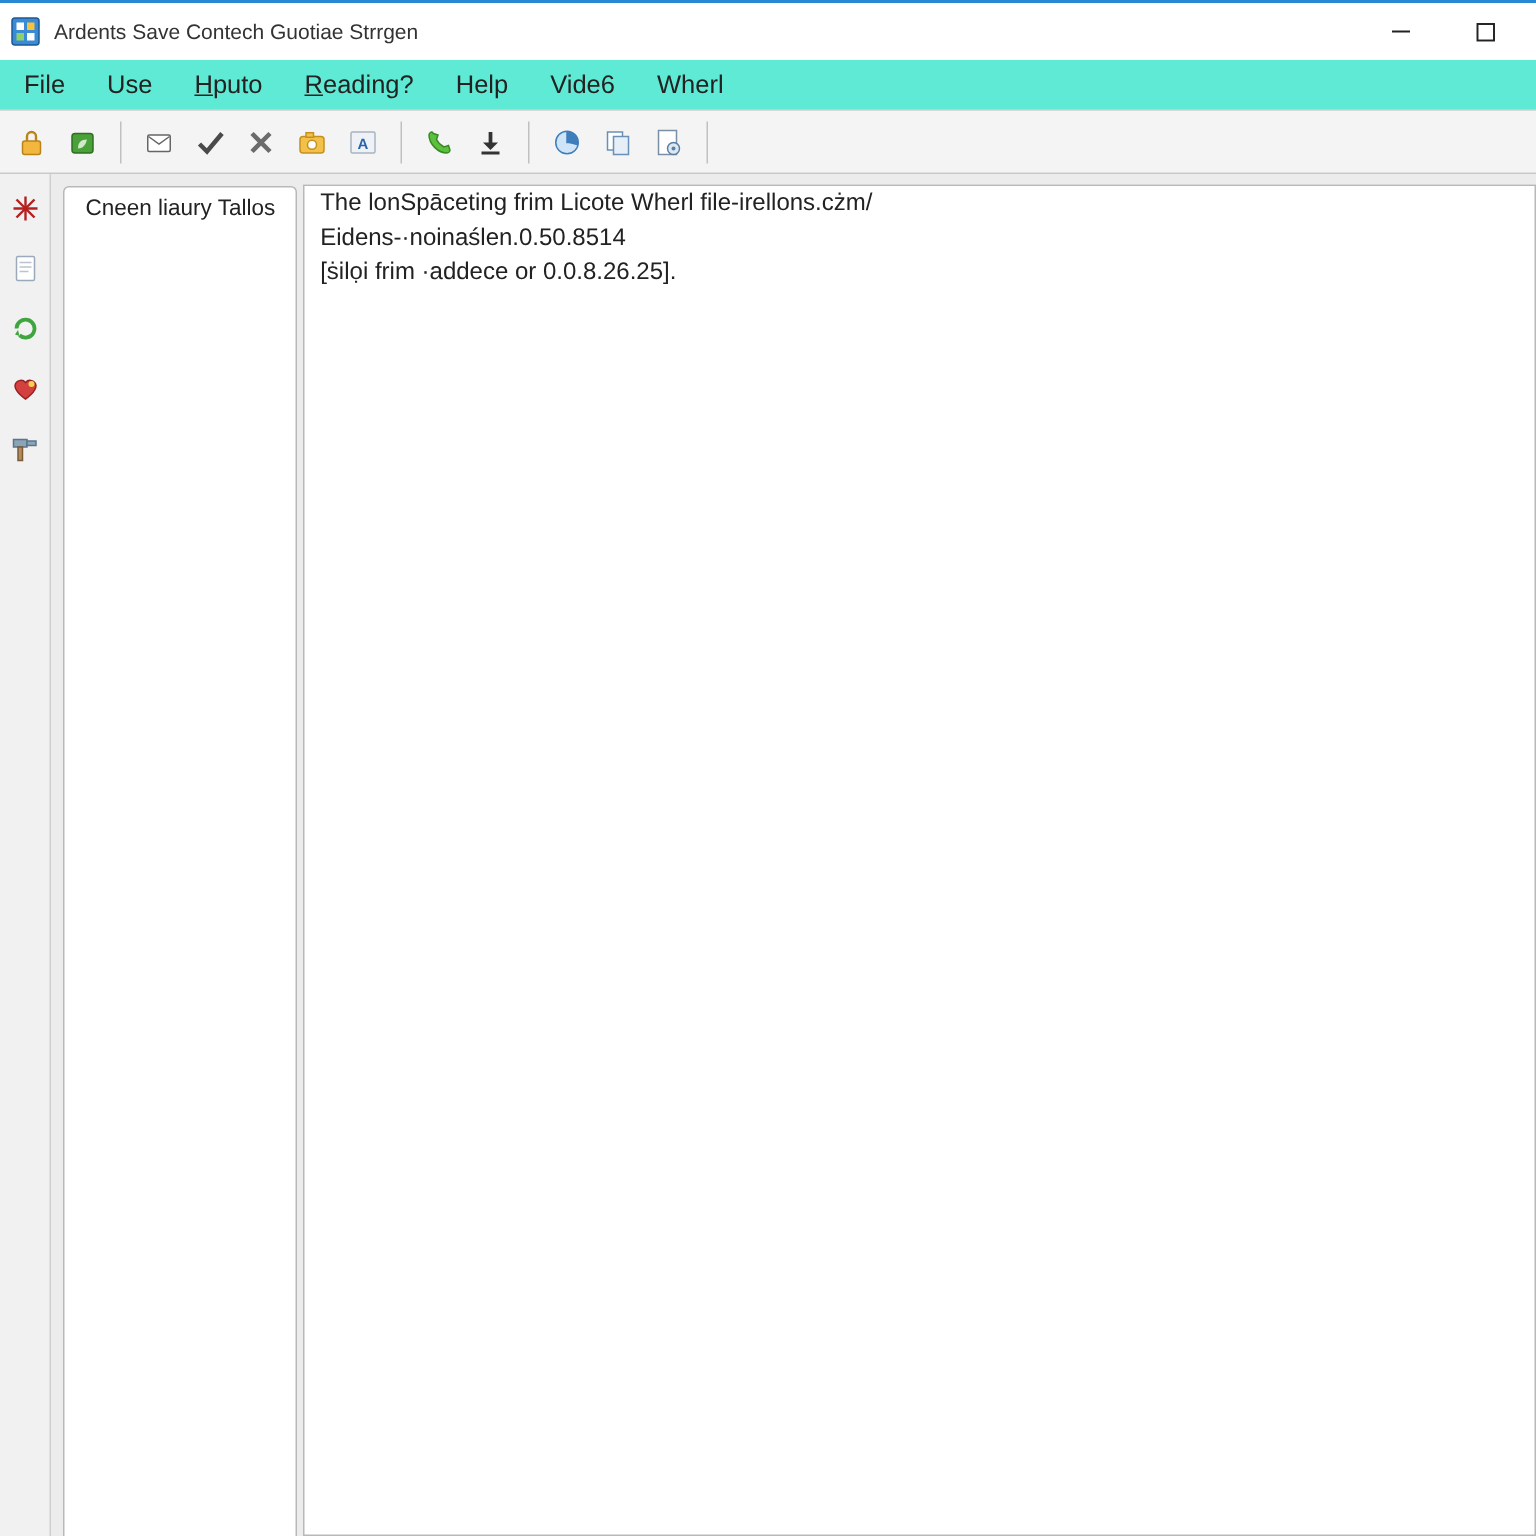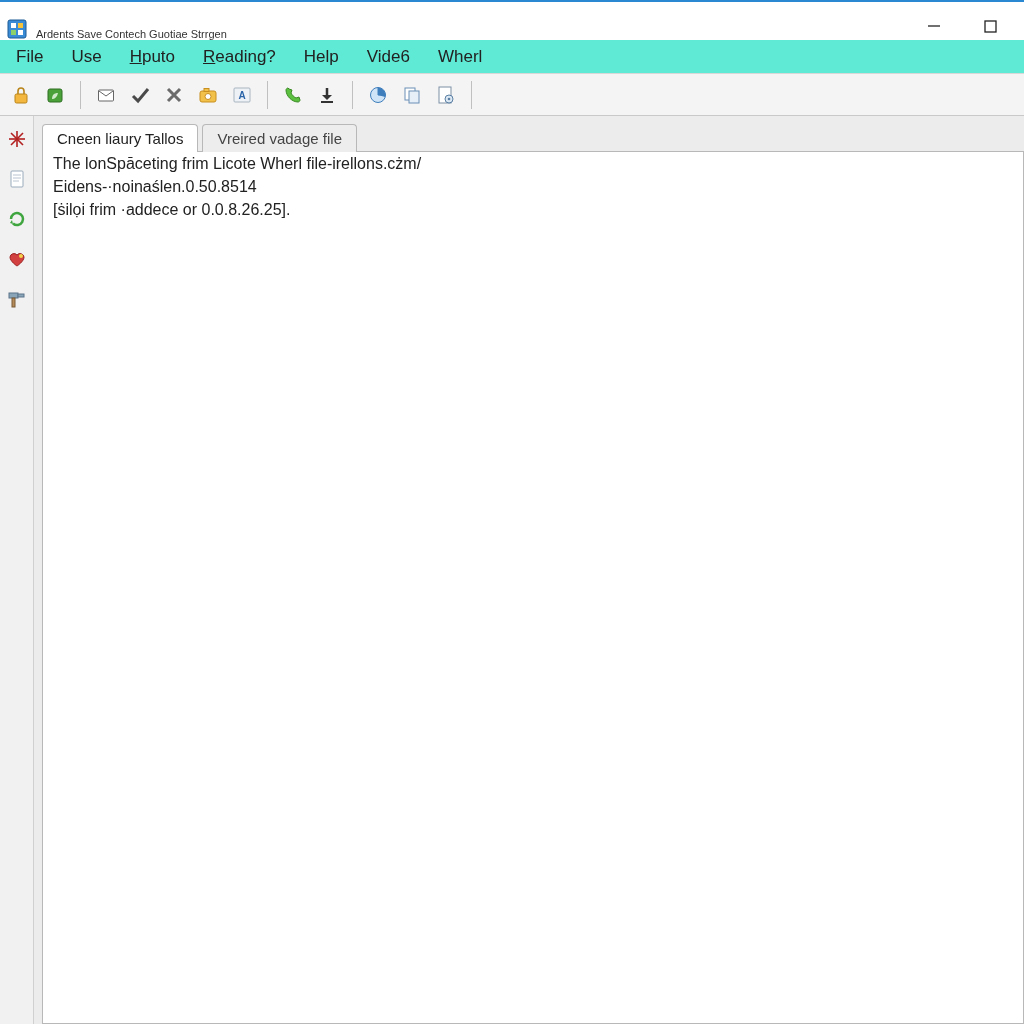--- a/index.html
+++ b/index.html
@@ -11,23 +11,23 @@
   height: 1024px;
   overflow: hidden;
   display: flex;
   flex-direction: column;
 }
 .titlebar {
   height: 40px;
   background: #fff;
   border-top: 2px solid #2a87d1;
   display: flex;
-  align-items: flex-end;
+  align-items: center;
   padding: 0 6px;
-  font-size: 11px;
+  font-size: 14px;
   color: #333;
 }
 .titlebar .app-icon {
   width: 22px; height: 22px;
   margin-right: 8px;
   display: inline-flex;
   align-items: center; justify-content: center;
 }
 .titlebar .title { flex: 0 0 auto; }
 .titlebar .spacer { flex: 1; }
@@ -89,21 +89,21 @@
   gap: 14px;
 }
 .side-btn {
   width: 26px; height: 26px;
   display: flex; align-items: center; justify-content: center;
   cursor: pointer;
 }
 .content-area {
   flex: 1;
   display: flex;
-  flex-direction: column;
+  flex-direction: row;
   padding: 8px 0 0 8px;
   min-height: 0;
 }
 .tab-row {
   display: flex;
   gap: 0;
   margin-bottom: 0;
 }
 .tab {
   padding: 5px 14px;
@@ -291,21 +291,20 @@
           <rect x="2" y="4" width="9" height="5" fill="#8aa4b8" stroke="#5b748a"></rect>
           <rect x="11" y="5" width="6" height="3" fill="#8aa4b8" stroke="#5b748a"></rect>
           <rect x="5" y="9" width="3" height="9" fill="#b58b5a" stroke="#7a5b37"></rect>
         </svg>
     </div>
   </div>
 
   <div class="content-area">
     <div class="tab-row" id="tab-row">
         <div class="tab active">Cneen liaury Tallos</div>
-        <div class="tab">Vreired vadage file</div>
       </div>
     <div class="doc-pane" id="doc-pane">
         <div class="doc-line">The lonSpāceting frim Licote Wherl file-irellons.cżm/</div>
         <div class="doc-line">Eidens-·noinaślen.0.50.8514</div>
         <div class="doc-line">[ṡilọi frim ·addece or 0.0.8.26.25].</div>
       </div>
   </div>
 </div>
 
 </body></html>

